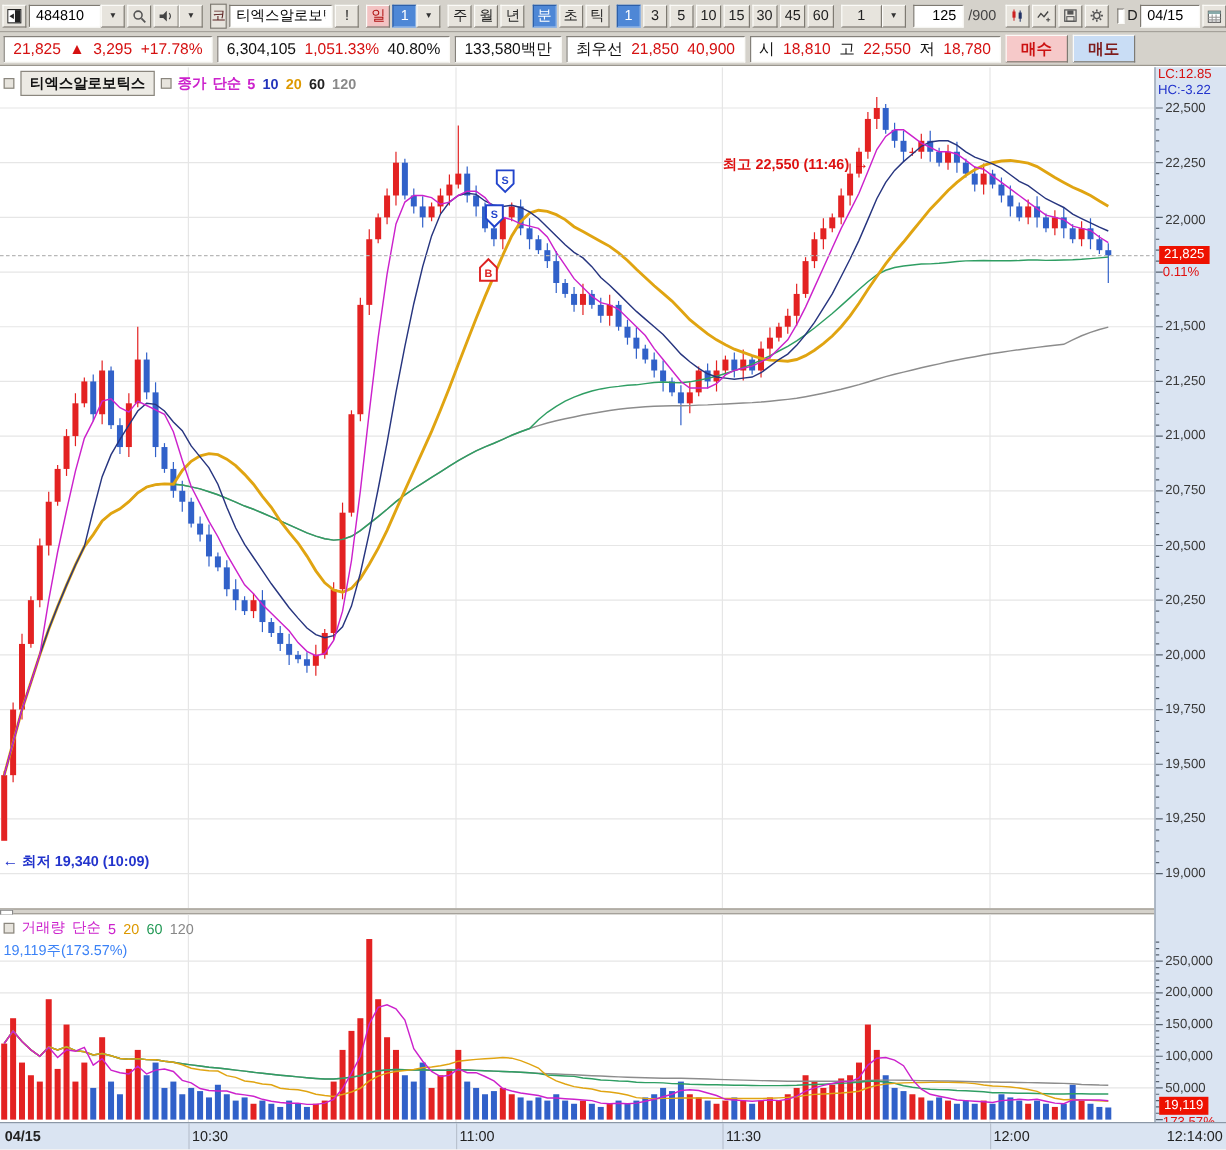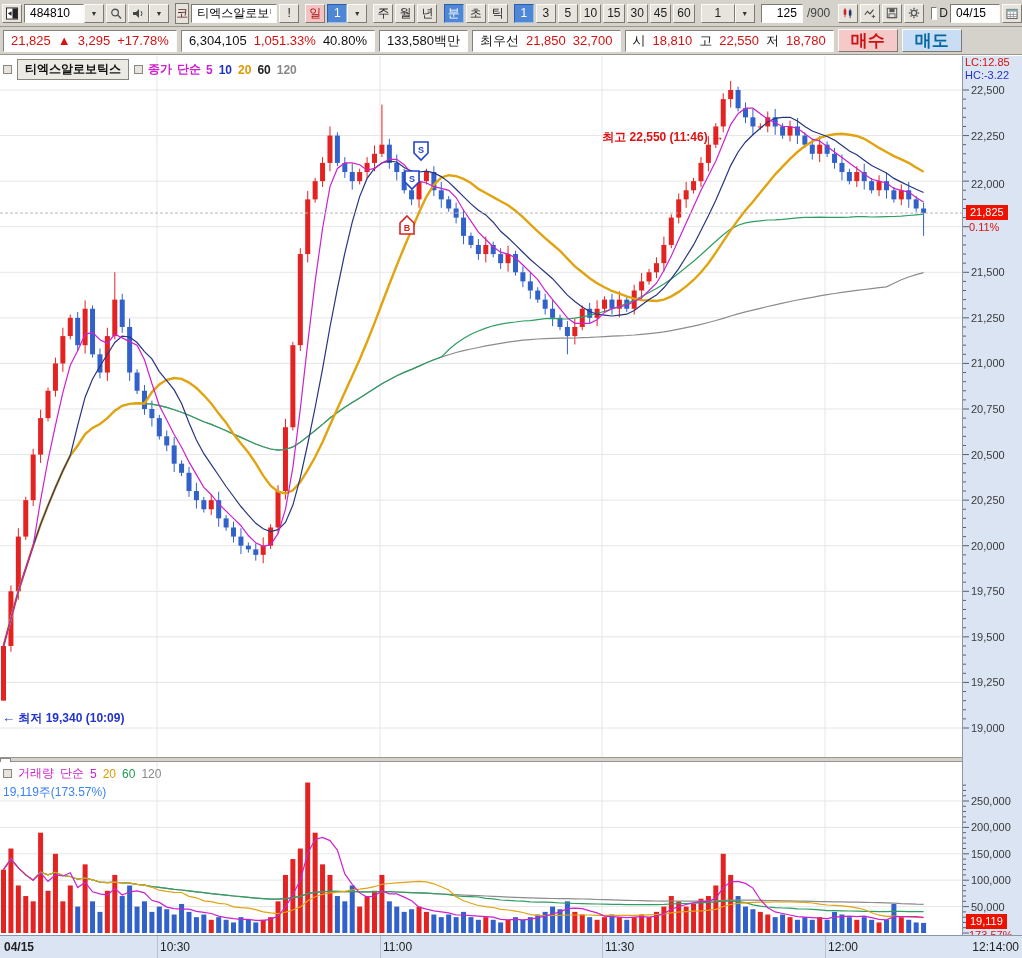--- a/index.html
+++ b/index.html
@@ -23,23 +23,23 @@
   .badge{height:19px;width:18px;display:flex;align-items:center;justify-content:center;
          background:#e7e4dd;border:1px solid #7e7a72;font-size:12px;color:#5a2020;}
   .slash{color:#444;margin:0 2px;}
   .chk{width:11px;height:11px;background:#fff;border:1px solid;border-color:#7e7a72 #fbfaf7 #fbfaf7 #7e7a72;}
   
   #infobar{position:absolute;left:0;top:27px;width:1022px;height:28px;display:flex;align-items:center;
            gap:4px;padding-left:3px;box-sizing:border-box;background:#d5d2cb;border-bottom:1px solid #9a968e;}
   .ibox{background:#fff;border:1px solid;border-color:#84807a #fbfaf7 #fbfaf7 #84807a;height:20px;
         display:flex;align-items:center;padding:0 7px;gap:7px;font-size:13px;white-space:nowrap;}
   .red{color:#d51111;} .blue{color:#2233cc;} .blk{color:#111;}
-  .obtn{height:21px;padding:0 12px;display:flex;align-items:center;font-weight:bold;font-size:17px;
+  .obtn{height:21px;padding:0 12px;display:flex;align-items:center;font-weight:bold;font-size:13px;
         border:1px solid;border-color:#fbfaf7 #7e7a72 #7e7a72 #fbfaf7;}
-  .buy{background:#f6c9c9;color:#cc1111;} .sell{background:#c9ddf5;color:#0369a1;}
+  .buy{background:#f6c9c9;color:#cc1111;} .sell{background:#c9ddf5;color:#7f1d1d;}
   
   #chart-region{position:absolute;left:0;top:55px;width:1022px;height:903px;background:#fff;}
   #main-svg{position:absolute;left:0;top:1px;}
   #vol-svg{position:absolute;left:0;top:707px;}
   #splitter{position:absolute;left:0;top:702px;width:962px;height:5px;background:#d5d2cb;border-top:1px solid #9a968e;border-bottom:1px solid #9a968e;box-sizing:border-box;}
   #splitter .handle{position:absolute;left:0;top:0;width:9px;height:3px;background:#fff;border:1px solid #888;}
   #price-axis{position:absolute;left:962px;top:1px;width:60px;height:879px;background:#dae4f2;border-left:1px solid #8b97a6;box-sizing:border-box;}
   .axis-label{position:absolute;left:8px;height:14px;line-height:14px;font-size:11px;color:#3a3a3a;white-space:nowrap;}
   .red-box{position:absolute;left:3px;background:#ee1100;color:#fff;font-size:11px;line-height:15px;height:15px;padding:0 4px;white-space:nowrap;}
   .red-pct{position:absolute;left:6px;color:#e01111;font-size:11px;height:13px;line-height:13px;}
@@ -204,21 +204,21 @@
       <span class="blk">6,304,105</span>
       <span class="red">1,051.33%</span>
       <span class="blk">40.80%</span>
     </div>
     <div class="ibox">
       <span class="blk">133,580백만</span>
     </div>
     <div class="ibox">
       <span class="blk">최우선</span>
       <span class="red">21,850</span>
-      <span class="red">32,700</span>
+      <span class="red">40,900</span>
     </div>
     <div class="ibox">
       <span class="blk">시</span>
       <span class="red">18,810</span>
       <span class="blk">고</span>
       <span class="red">22,550</span>
       <span class="blk">저</span>
       <span class="red">18,780</span>
     </div>
     <div class="obtn buy">매수</div>

